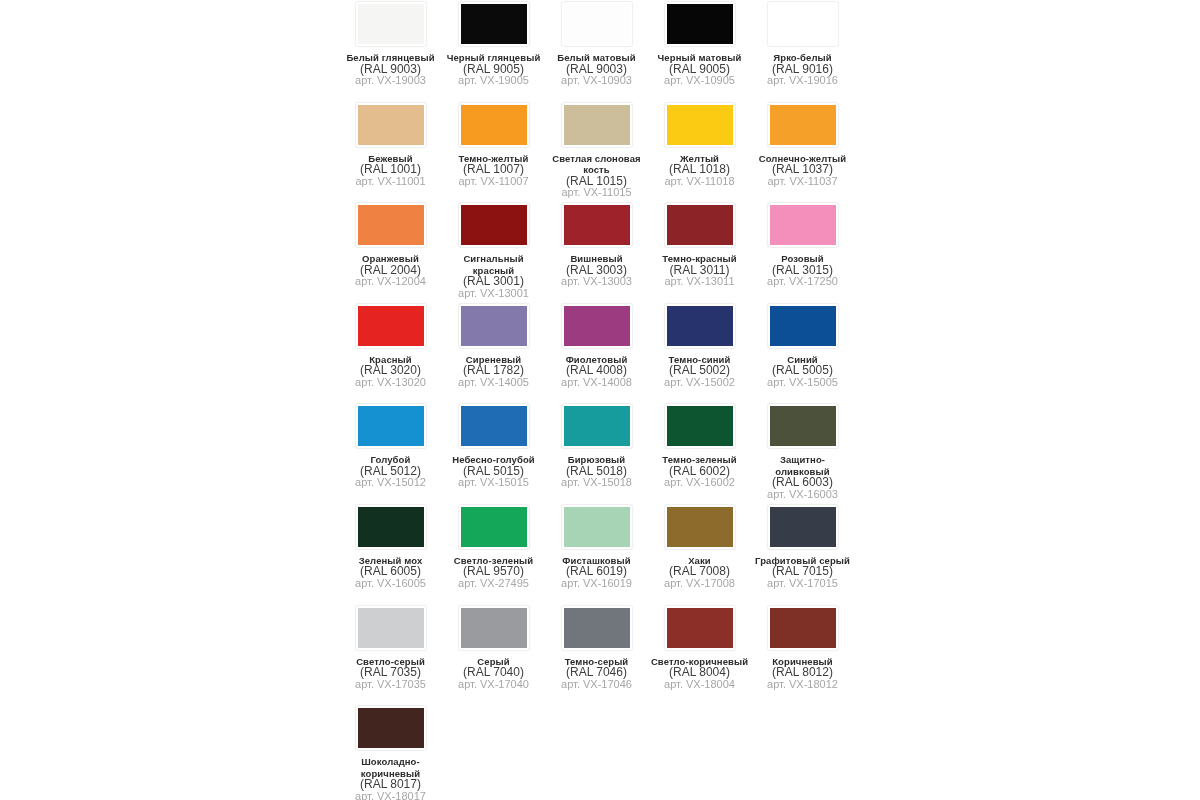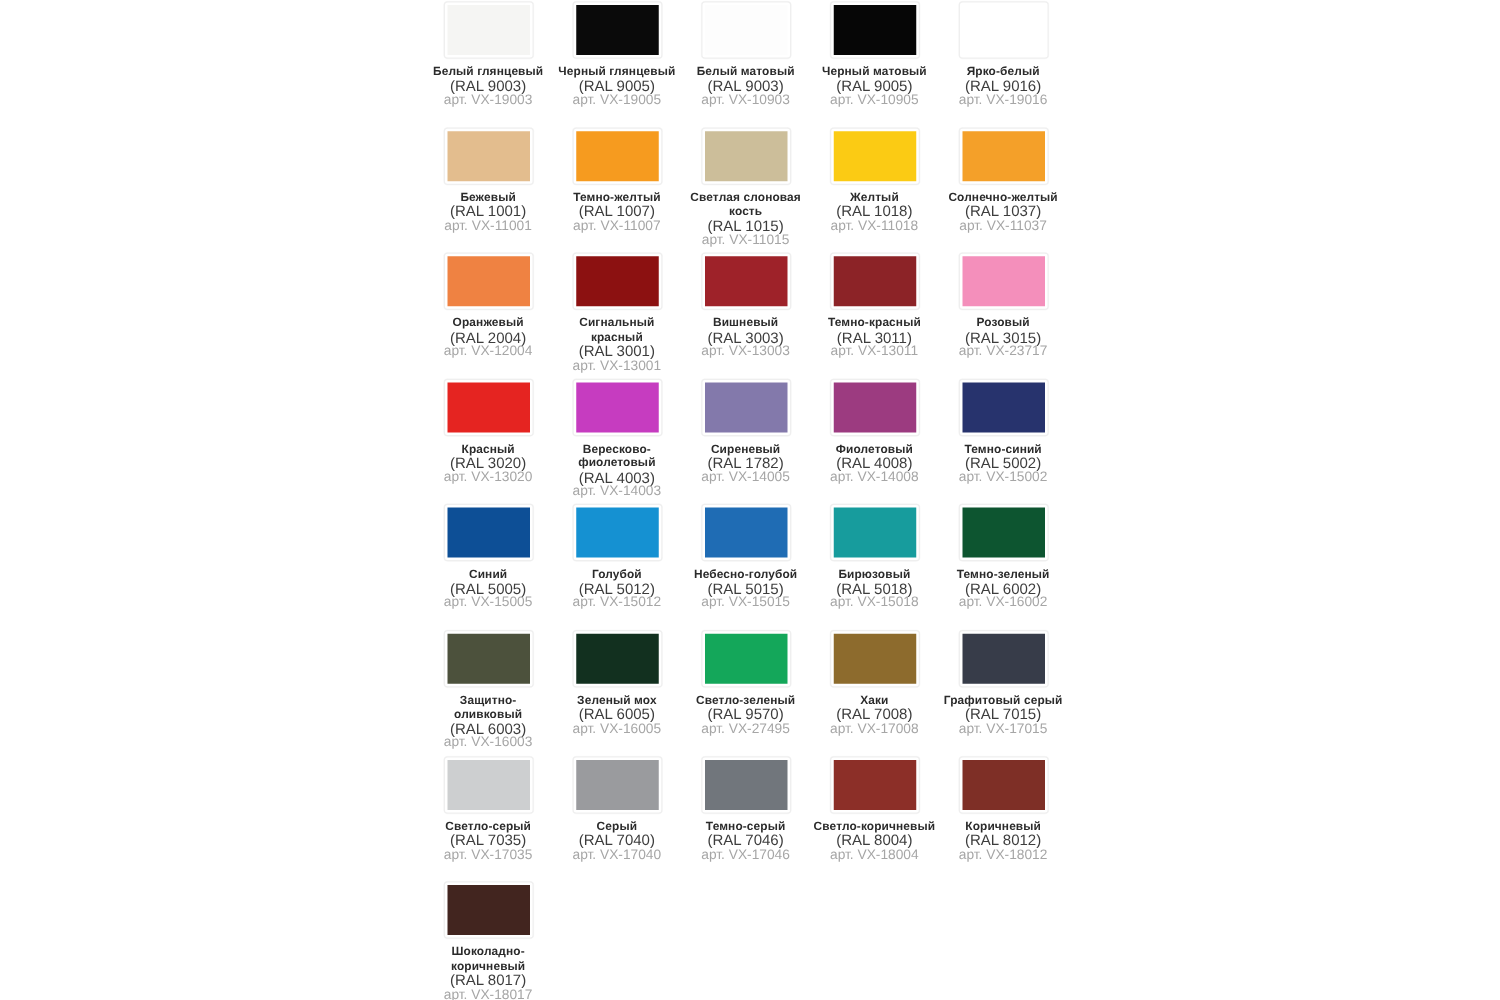--- a/index.html
+++ b/index.html
@@ -227,45 +227,35 @@
           <span class="chip-art">арт. VX-13011</span>
         </div>
       </div>
       <div class="swatch-card">
         <div class="chip-frame">
           <div class="chip" style="background: rgb(244, 143, 187);"></div>
         </div>
         <div class="chip-caption">
           <span class="chip-name">Розовый</span>
           <span class="chip-ral">(RAL 3015)</span>
-          <span class="chip-art">арт. VX-23717</span>
+          <span class="chip-art">арт. VX-17250</span>
         </div>
       </div>
       <div class="swatch-card">
         <div class="chip-frame">
           <div class="chip" style="background: rgb(229, 36, 33);"></div>
         </div>
         <div class="chip-caption">
           <span class="chip-name">Красный</span>
           <span class="chip-ral">(RAL 3020)</span>
           <span class="chip-art">арт. VX-13020</span>
         </div>
       </div>
       <div class="swatch-card">
         <div class="chip-frame">
-          <div class="chip" style="background: rgb(198, 60, 192);"></div>
-        </div>
-        <div class="chip-caption">
-          <span class="chip-name">Вересково-фиолетовый</span>
-          <span class="chip-ral">(RAL 4003)</span>
-          <span class="chip-art">арт. VX-14003</span>
-        </div>
-      </div>
-      <div class="swatch-card">
-        <div class="chip-frame">
           <div class="chip" style="background: rgb(131, 121, 171);"></div>
         </div>
         <div class="chip-caption">
           <span class="chip-name">Сиреневый</span>
           <span class="chip-ral">(RAL 1782)</span>
           <span class="chip-art">арт. VX-14005</span>
         </div>
       </div>
       <div class="swatch-card">
         <div class="chip-frame">
@@ -358,20 +348,30 @@
         </div>
       </div>
       <div class="swatch-card">
         <div class="chip-frame">
           <div class="chip" style="background: rgb(20, 167, 90);"></div>
         </div>
         <div class="chip-caption">
           <span class="chip-name">Светло-зеленый</span>
           <span class="chip-ral">(RAL 9570)</span>
           <span class="chip-art">арт. VX-27495</span>
+        </div>
+      </div>
+      <div class="swatch-card">
+        <div class="chip-frame">
+          <div class="chip" style="background: rgb(167, 212, 180);"></div>
+        </div>
+        <div class="chip-caption">
+          <span class="chip-name">Фисташковый</span>
+          <span class="chip-ral">(RAL 6019)</span>
+          <span class="chip-art">арт. VX-16019</span>
         </div>
       </div>
       <div class="swatch-card">
         <div class="chip-frame">
           <div class="chip" style="background: rgb(141, 107, 45);"></div>
         </div>
         <div class="chip-caption">
           <span class="chip-name">Хаки</span>
           <span class="chip-ral">(RAL 7008)</span>
           <span class="chip-art">арт. VX-17008</span>

